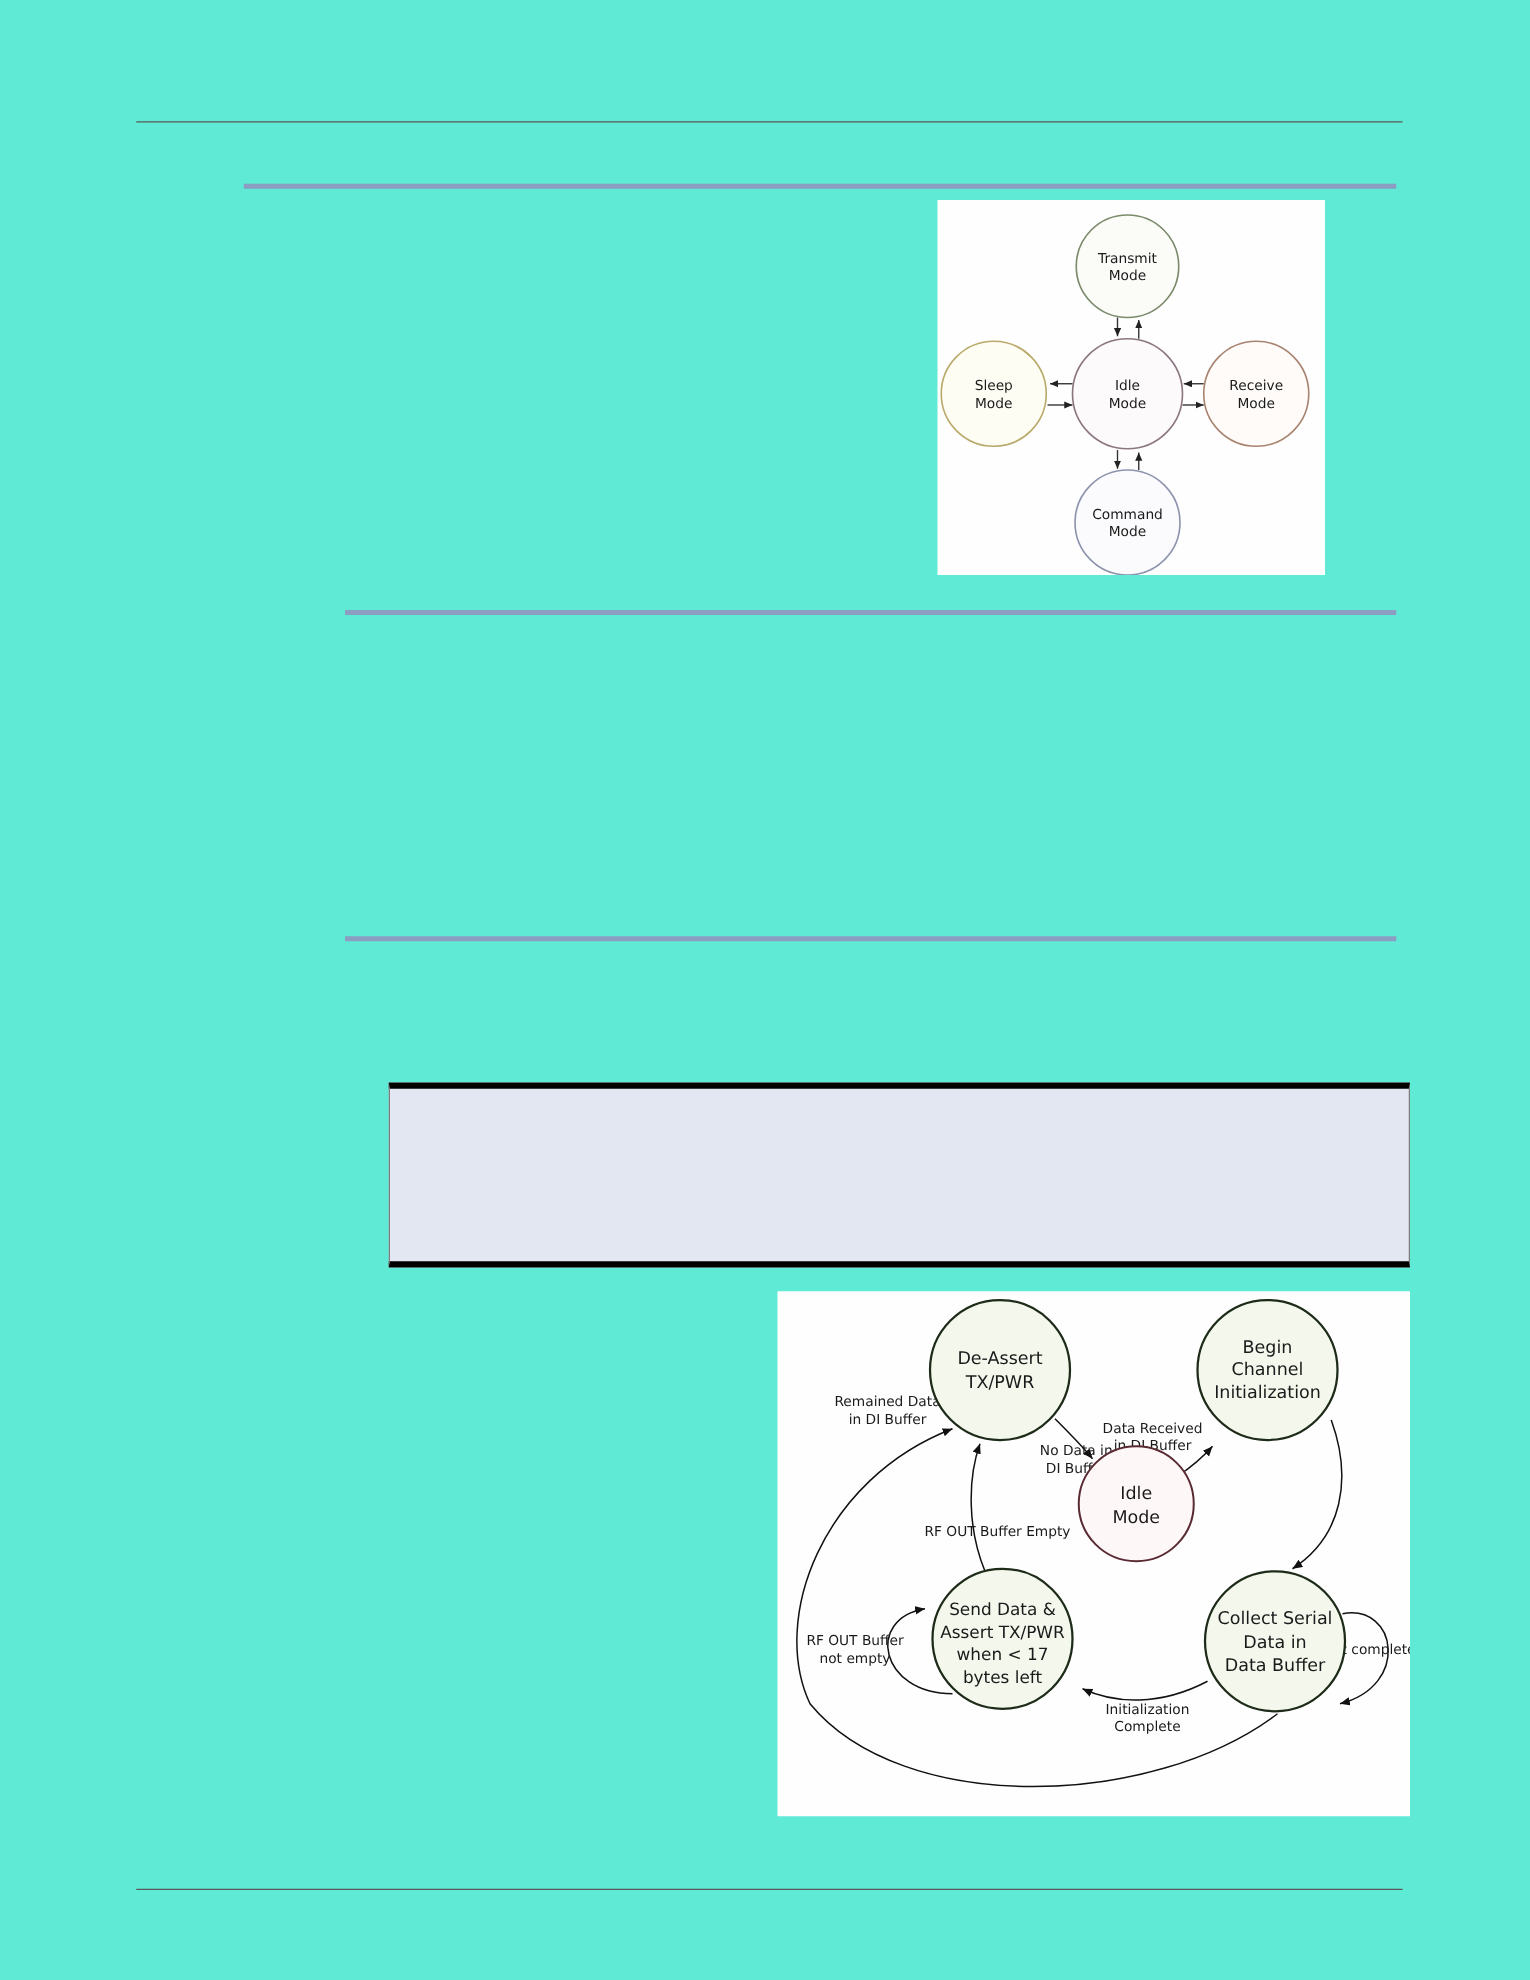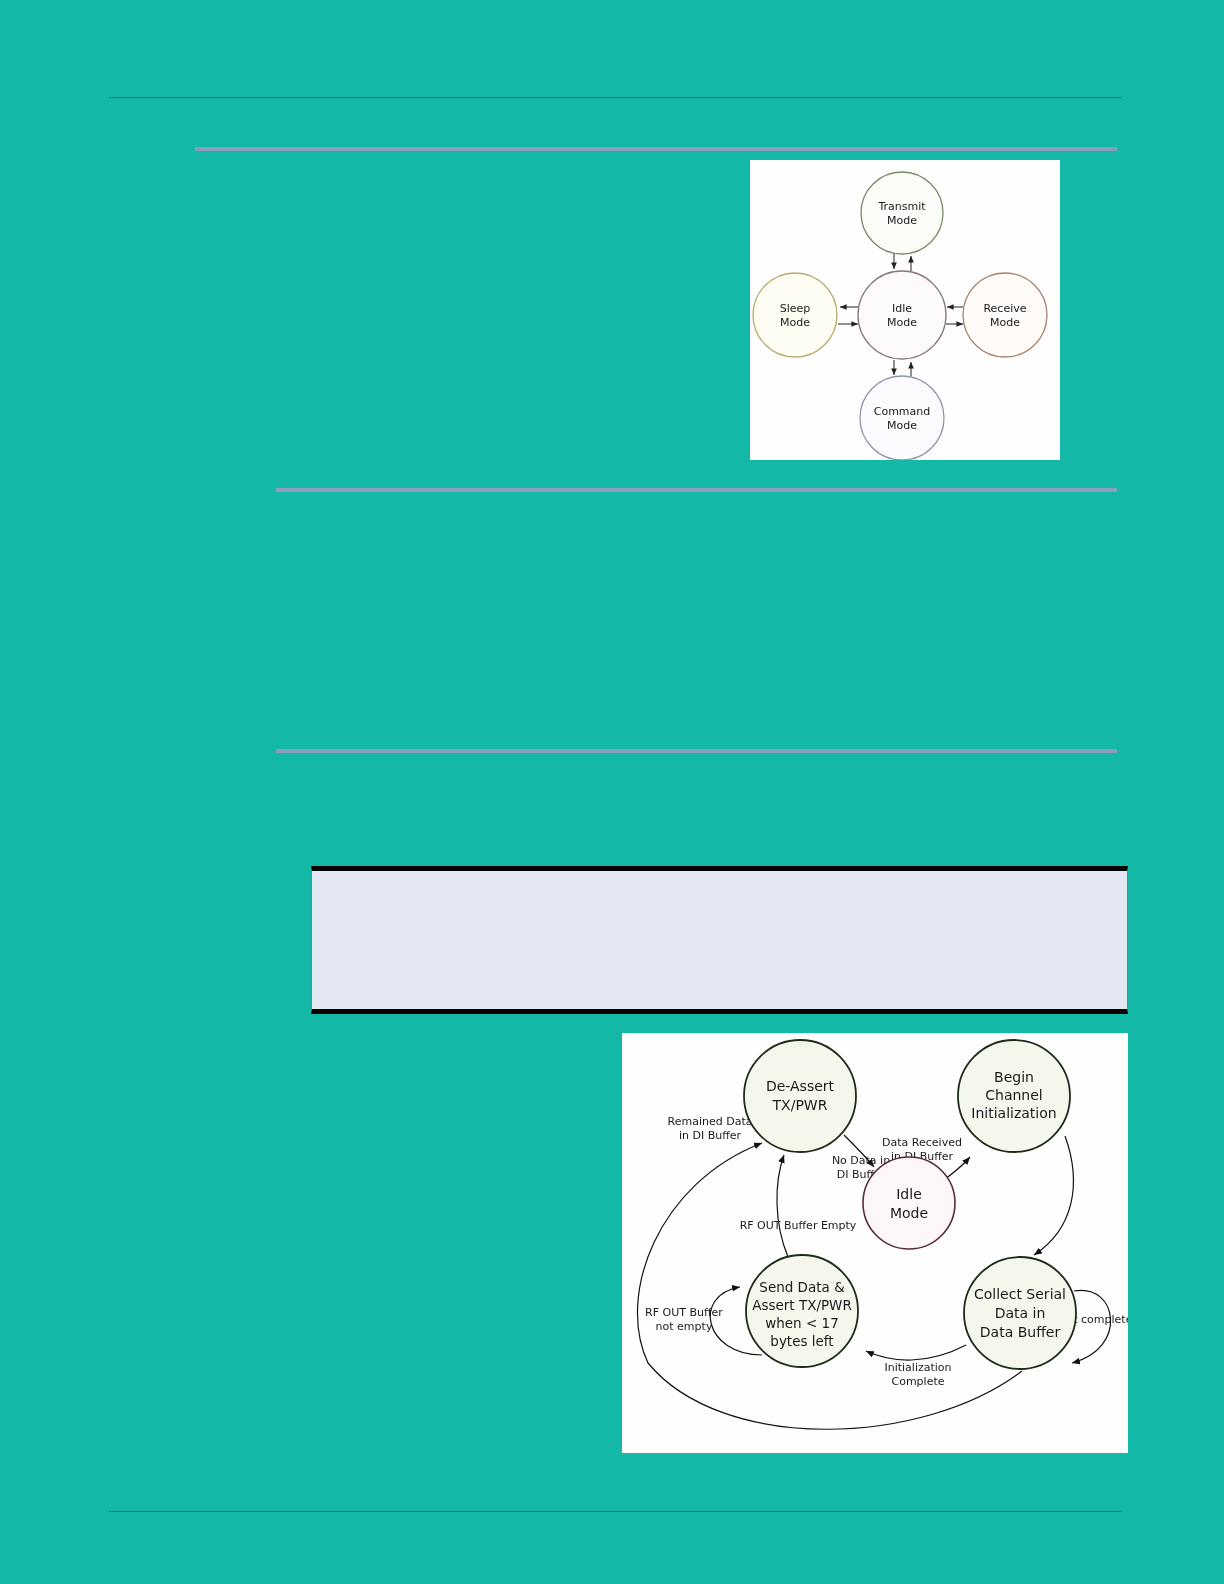--- a/index.html
+++ b/index.html
@@ -9,21 +9,21 @@
     background: #ffffff;
   }
   body {
     font-family: "Liberation Sans", sans-serif;
     color: #000000;
   }
   .page {
     position: relative;
     width: 1224px;
     height: 1584px;
-    background: #14b8a6;
+    background: #5eead4;
     overflow: hidden;
   }
 
   
   .rule-header {
     position: absolute;
     left: 109px;
     top: 97px;
     width: 1013px;
     height: 1px;

